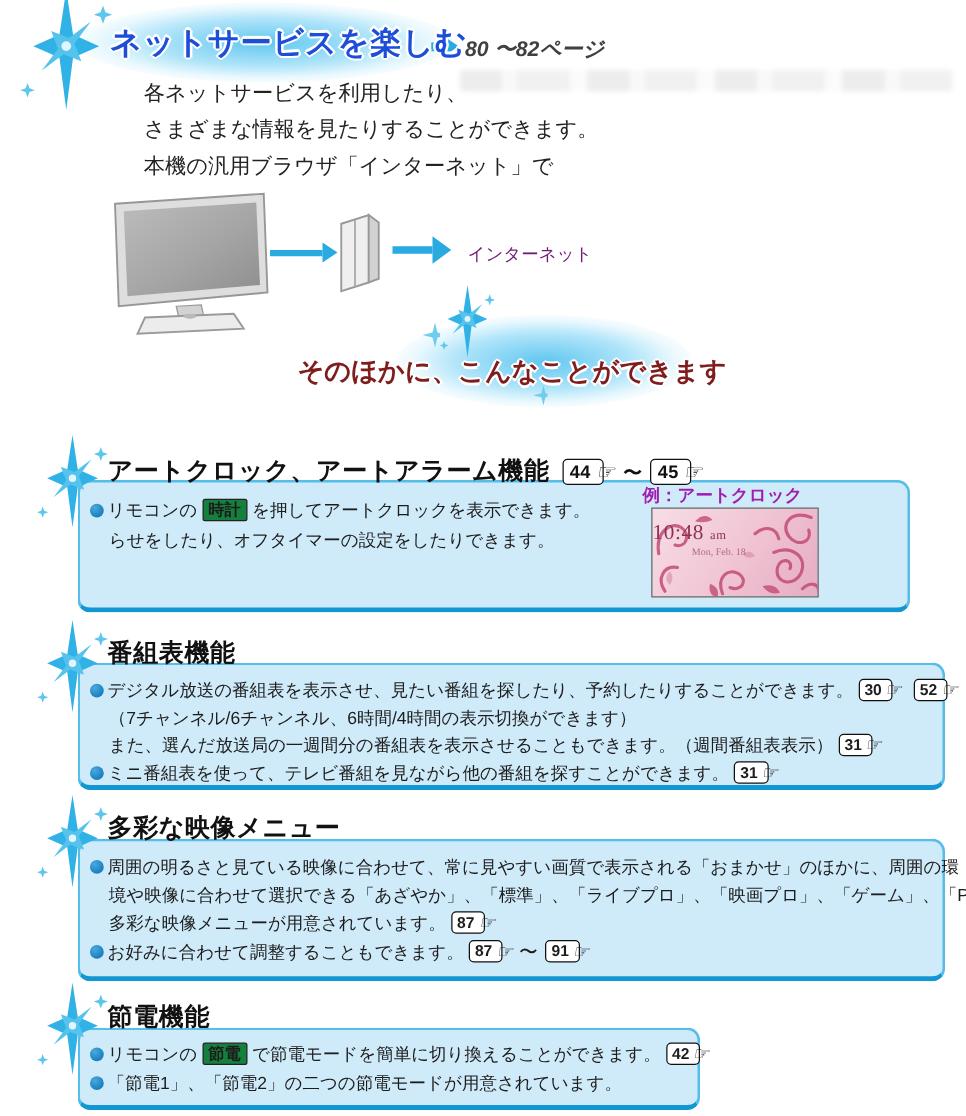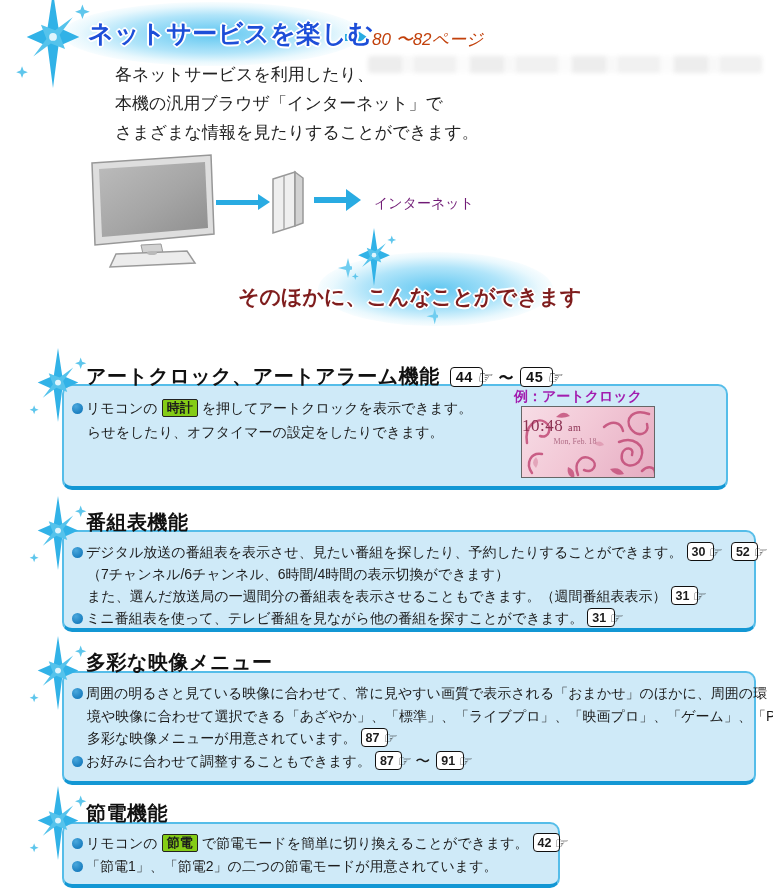--- a/index.html
+++ b/index.html
@@ -23,21 +23,21 @@
     position:absolute;z-index:3;font-size:25px;font-weight:700;letter-spacing:.5px;color:#1d4ed8;
     text-shadow:2px 0 0 #fff,-2px 0 0 #fff,0 2px 0 #fff,0 -2px 0 #fff,
       1px 1px 0 #fff,-1px -1px 0 #fff,1px -1px 0 #fff,-1px 1px 0 #fff;
     white-space:nowrap;
   }
   .harrow{position:absolute;background:#29abe2;z-index:2;}
   .harrow .head{
     position:absolute;right:0;width:0;height:0;border-left-style:solid;border-left-color:#29abe2;
     border-top:solid transparent;border-bottom:solid transparent;
   }
-  .pagerange{position:absolute;font-style:italic;font-size:17px;color:#c2410c;white-space:nowrap;z-index:2;}
+  .pagerange{position:absolute;font-style:italic;font-size:17px;color:#404040;white-space:nowrap;z-index:2;font-weight:bold;}
   .intro{position:absolute;font-size:17px;line-height:29px;color:#222;white-space:nowrap;z-index:2;}
   .ghost{
     position:absolute;height:17px;border-radius:3px;opacity:.42;filter:blur(2px);z-index:1;
     background:repeating-linear-gradient(90deg,
       rgba(110,110,110,.30) 0 34px, rgba(110,110,110,.10) 34px 46px,
       rgba(110,110,110,.24) 46px 88px, rgba(110,110,110,.06) 88px 102px);
   }
   
   .netlabel{position:absolute;font-size:14px;color:#701a75;white-space:nowrap;}
   
@@ -56,21 +56,21 @@
   }
   .sec-body{position:absolute;z-index:2;font-size:14px;color:#1c1c1c;}
   .line{white-space:nowrap;}
   .indent{padding-left:15px;}
   .blt{
     display:inline-block;width:11px;height:11px;border-radius:50%;
     background:radial-gradient(circle at 35% 30%,#4aa8dd,#1b7fc0 70%);
     margin-right:3px;vertical-align:-1px;
   }
   .btnlabel{
-    display:inline-block;border:1.5px solid #222;background:#84cc16;border-radius:2px;
+    display:inline-block;border:1.5px solid #222;background:#15803d;border-radius:2px;
     padding:0 4px;margin:0 4px;font-size:13px;line-height:16px;font-weight:600;vertical-align:1px;
   }
   .pref{
     display:inline-block;background:#fff;border:1.6px solid #101010;border-radius:4px;
     padding:0 2px 0 4px;margin:0 13px 0 4px;font-weight:700;font-size:12.5px;line-height:15px;
     vertical-align:1px;white-space:nowrap;
   }
   .pref .hand{
     display:inline-block;font-weight:400;font-size:15px;line-height:1;
     position:relative;left:4px;top:1px;margin-right:-8px;transform:skewX(-12deg);
@@ -125,22 +125,22 @@
 
   <div class="harrow" style="left:345px;top:34px;width:10px;height:7px">
     <span class="head" style="right:-12px;top:-5px;border-left-width:12px;border-top-width:8px;border-bottom-width:8px"></span>
   </div>
   <div class="pagerange" style="left:372px;top:28px">80 〜82ページ</div>
 
   <div class="ghost" style="left:368px;top:56px;width:395px"></div>
 
   <div class="intro" style="left:115px;top:60px">
     <div class="line">各ネットサービスを利用したり、</div>
+    <div class="line">さまざまな情報を見たりすることができます。</div>
     <div class="line">本機の汎用ブラウザ「インターネット」で</div>
-    <div class="line">さまざまな情報を見たりすることができます。</div>
   </div>
 
   <svg class="abs" style="left:88px;top:152px" width="132" height="120" viewBox="0 0 132 120">
     <defs>
       <linearGradient id="scr" x1="0" y1="0" x2="1" y2="1">
         <stop offset="0" stop-color="#bcbcbc"></stop>
           <stop offset=".55" stop-color="#a5a5a5"></stop>
           <stop offset="1" stop-color="#8e8e8e"></stop>
       </linearGradient>
     </defs>

